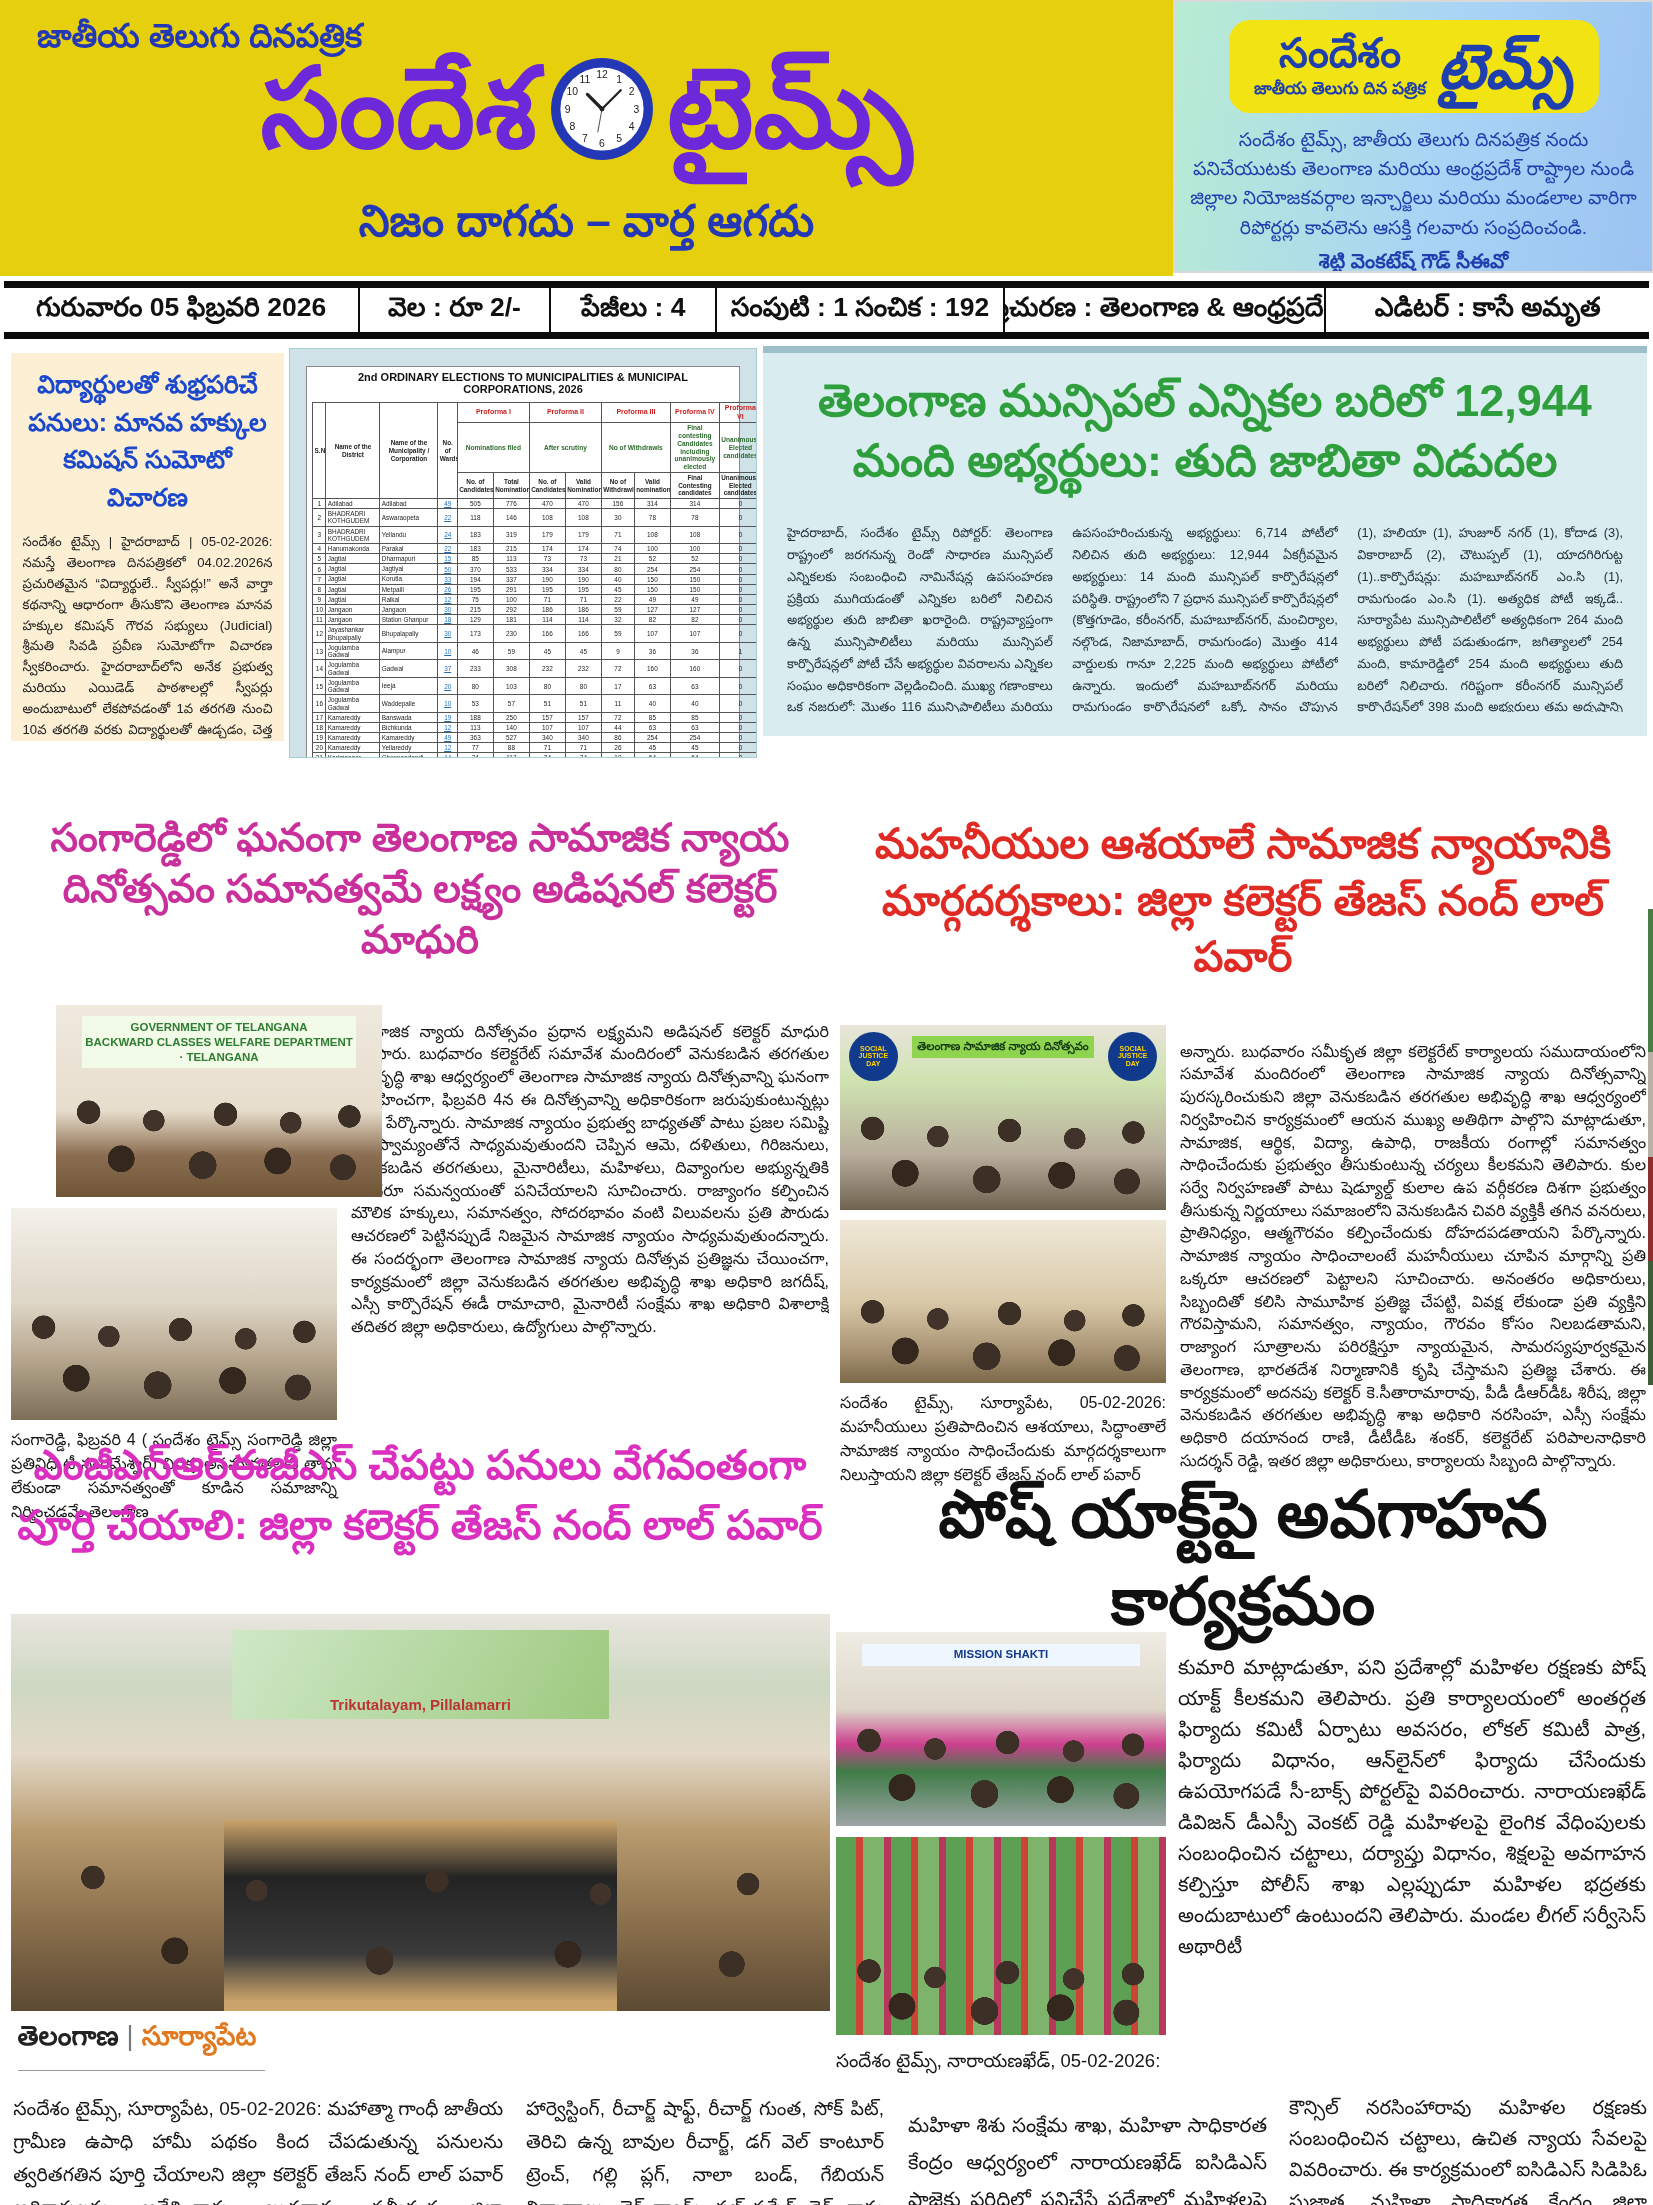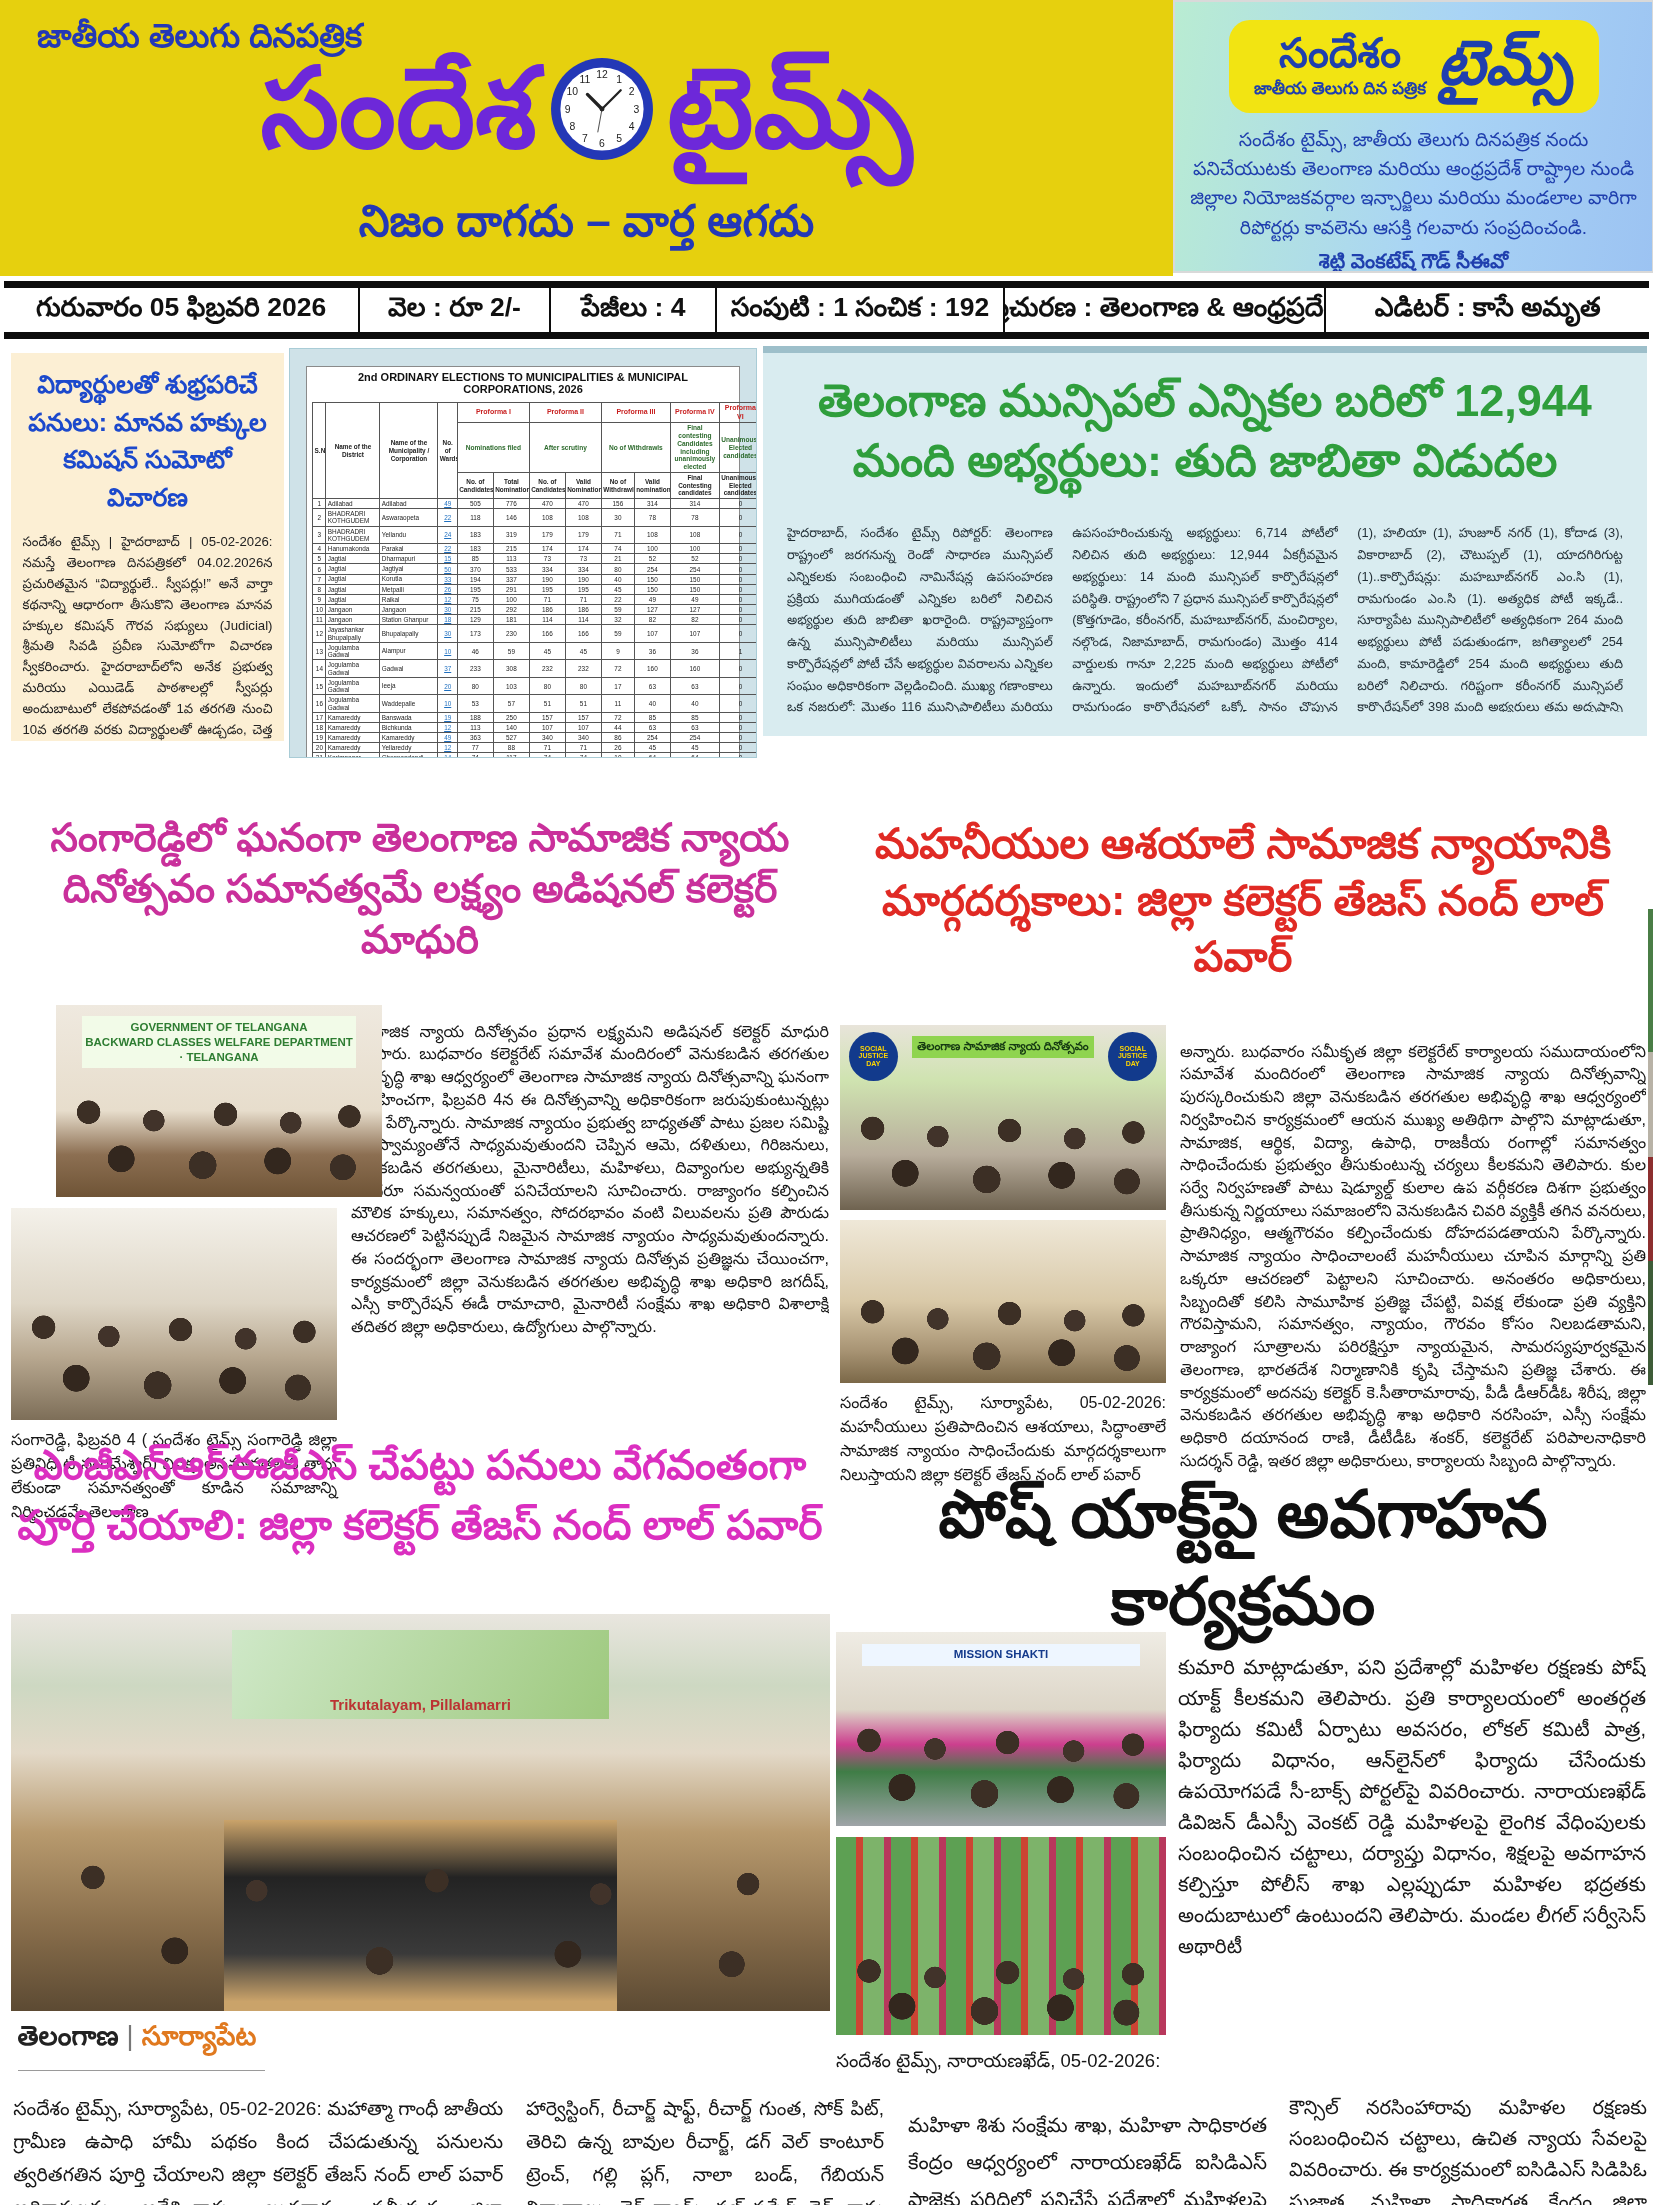--- a/index.html
+++ b/index.html
@@ -14,21 +14,21 @@
   .rni{position:absolute;left:699px;top:23px;font-size:34px;font-weight:bold;color:#2438b6;letter-spacing:0.9px;}
   .title-row{position:absolute;left:0;top:53px;width:1173px;display:flex;align-items:center;justify-content:center;gap:13.2px;}
   .title-word{font-size:112px;font-weight:bold;color:#6d28d9;line-height:1;}
   .clock{width:104px;height:104px;display:inline-block;}
   .tagline-bottom{position:absolute;left:0;top:196px;width:1173px;text-align:center;
                   font-size:44px;font-weight:bold;color:#2438b6;}
   .ad-box{position:relative;width:481px;height:273px;margin-left:0;
           background:linear-gradient(100deg,#b9ecd2 0%,#a9d4f5 55%,#9cc3f2 100%);
           border:2.6px solid #d9d9d9;padding:12.3px 13.2px 4.4px 13.2px;overflow:hidden;}
   .ad-logo{width:370px;margin:6.2px auto 11.5px auto;background:#f2e412;border-radius:21px;
-           display:flex;justify-content:center;gap:11px;padding:11.5px 13.2px;}
+           display:flex;align-items:center;justify-content:center;gap:11px;padding:11.5px 13.2px;}
   .ad-logo-left{text-align:center;}
   .ad-logo-title{font-size:41px;font-weight:bold;color:#1f3fae;line-height:1.05;}
   .ad-logo-sub{font-size:17px;font-weight:bold;color:#1f3fae;margin-top:3.5px;}
   .ad-logo-right{font-size:62px;font-weight:bold;color:#1f3fae;font-style:italic;line-height:1;}
   .ad-body{margin:0 0 8px 0;font-size:19px;font-weight:normal;color:#1f3fae;text-align:center;line-height:1.55;}
   .ad-contact{font-size:20px;font-weight:bold;color:#1f3fae;text-align:center;margin-bottom:6.2px;}
 
   
   .info-bar{position:absolute;left:4.4px;top:281px;width:1645px;height:58px;
             border-top:7px solid #0c0c0c;border-bottom:7px solid #0c0c0c;display:flex;background:#fff;}

